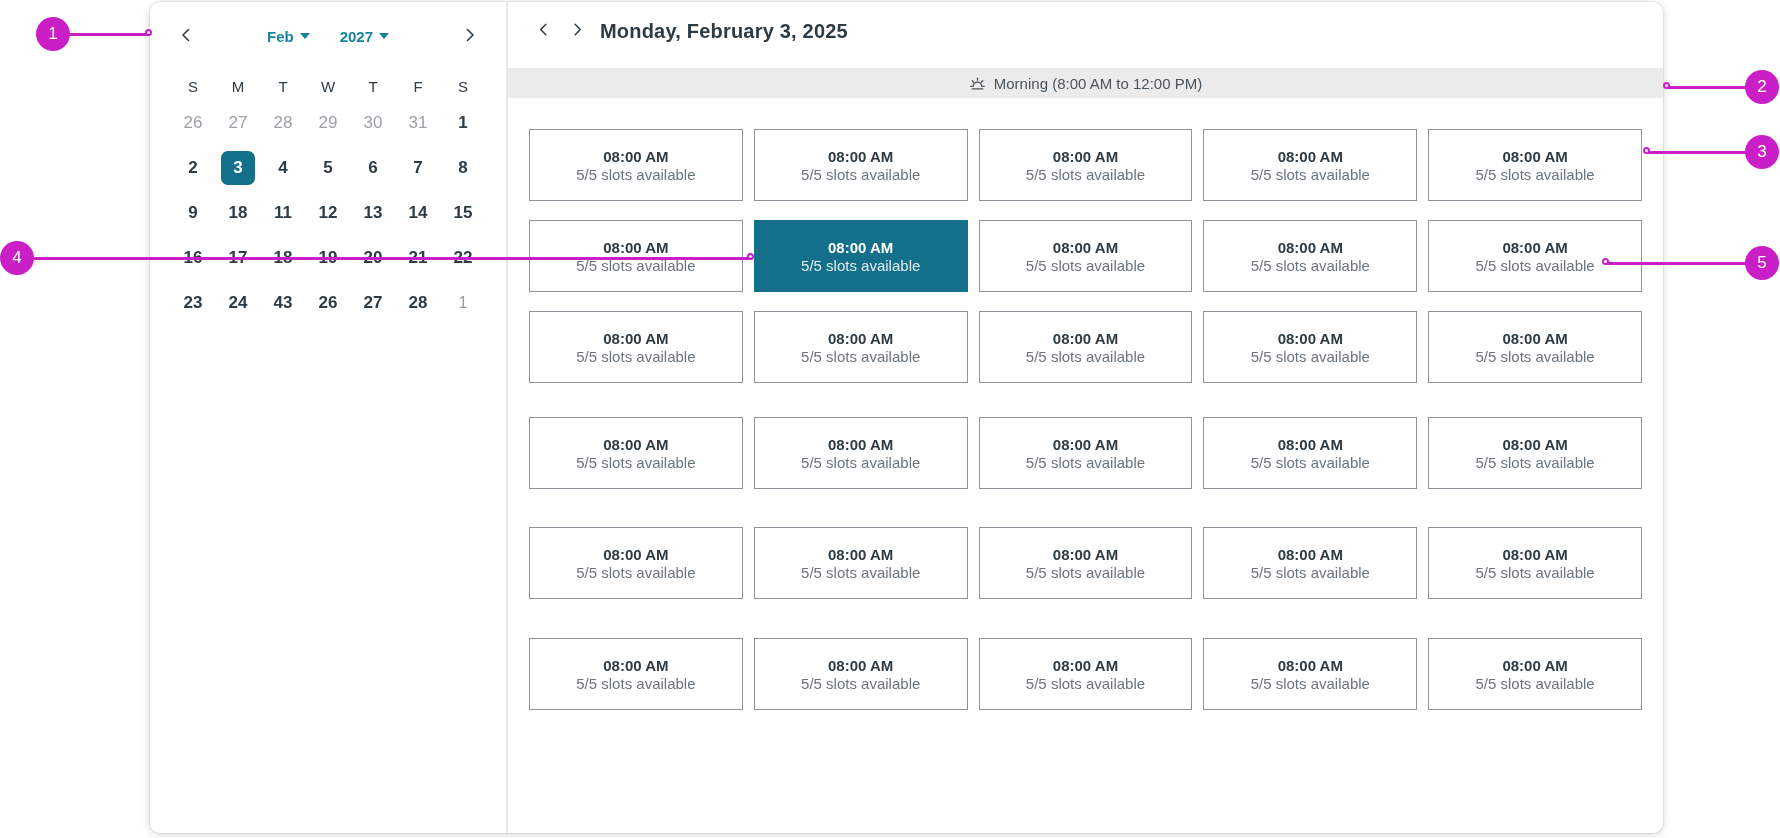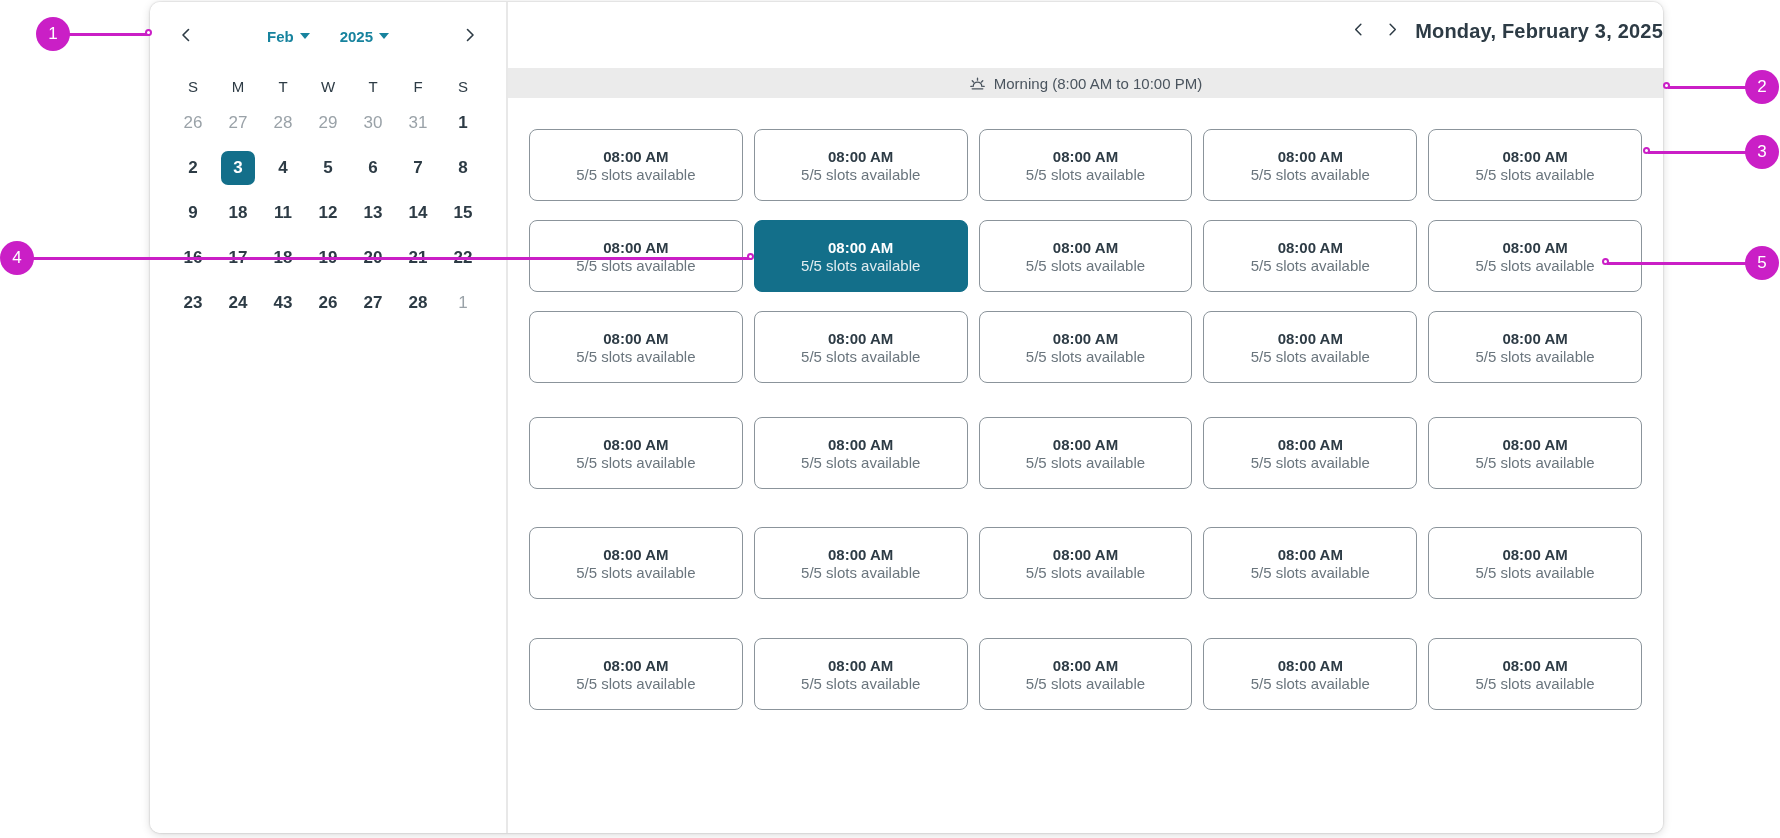--- a/index.html
+++ b/index.html
@@ -37,38 +37,38 @@
                  font-size:15px;color:var(--dark);}
   .days-grid{display:grid;grid-template-columns:repeat(7,45px);grid-auto-rows:45px;justify-content:center;}
   .day{width:34px;height:34px;margin:auto;border:none;background:transparent;border-radius:7px;
        font-family:inherit;font-size:17px;font-weight:700;color:var(--dark);cursor:pointer;
        display:flex;align-items:center;justify-content:center;}
   .day.muted{color:var(--muted);font-weight:400;}
   .day.selected{background:var(--teal);color:#fff;}
 
   
   .day-panel{flex:1;display:flex;flex-direction:column;background:#fff;}
-  .day-header{height:58px;display:flex;align-items:center;padding-left:6px;flex:0 0 auto;justify-content:flex-end;}
+  .day-header{height:58px;display:flex;align-items:center;padding-left:22px;flex:0 0 auto;}
   .day-header .nav-btn{width:26px;}
   .day-header .nav-btn + .nav-btn{margin-left:8px;}
   .day-title{font-size:20px;font-weight:700;color:var(--dark);margin-left:10px;letter-spacing:.2px;}
 
   .section-bar{height:30px;background:var(--bar-bg);display:flex;align-items:center;justify-content:center;
                gap:8px;color:var(--bar-text);font-size:15px;}
   .section-bar svg{display:block;}
   .bar-morning{margin-top:8px;}
   .bar-afternoon{margin-top:22px;}
   .bar-evening{margin-top:19px;}
 
   .slot-grid{display:grid;grid-template-columns:repeat(5,1fr);column-gap:11px;padding:0 21px;}
   .grid-morning{margin-top:31px;row-gap:19px;}
   .grid-afternoon{margin-top:34px;row-gap:38px;}
   .grid-evening{margin-top:39px;}
 
-  .slot{height:72px;border:1px solid var(--slot-border);border-radius:8px;background:#fff;cursor:pointer;
+  .slot{height:72px;border:1px solid var(--slot-border);border-radius:0;background:#fff;cursor:pointer;
         display:flex;flex-direction:column;align-items:center;justify-content:center;gap:3px;
         font-family:inherit;}
   .slot .t{font-size:15px;font-weight:700;color:var(--dark);line-height:1;}
   .slot .a{font-size:15px;color:var(--sub);line-height:1;}
   .slot.selected{background:var(--teal);border-color:var(--teal);}
   .slot.selected .t{color:#fff;}
   .slot.selected .a{color:rgba(255,255,255,.88);}
 
   
   .ann-layer{position:absolute;inset:0;pointer-events:none;z-index:10;}
@@ -93,21 +93,21 @@
                 <path d="M10.5 2.5L5 8l5.5 5.5" fill="none" stroke="#2d3b45" stroke-width="1.6" stroke-linecap="round" stroke-linejoin="round"></path>
               </svg>
           </span>
         </button>
         <div class="cal-center">
           <button class="dd-btn">
             <span>Feb</span>
             <span class="caret"></span>
           </button>
           <button class="dd-btn">
-            <span>2025</span>
+            <span>2027</span>
             <span class="caret"></span>
           </button>
         </div>
         <button class="nav-btn">
           <span>
             <svg width="16" height="16" viewBox="0 0 16 16">
                 <path d="M5.5 2.5L11 8l-5.5 5.5" fill="none" stroke="#2d3b45" stroke-width="1.6" stroke-linecap="round" stroke-linejoin="round"></path>
               </svg>
           </span>
         </button>
@@ -181,21 +181,21 @@
       <div id="sections">
           <div class="section-bar bar-morning">
             <span>
               <svg width="17" height="17" viewBox="0 0 24 24">
                 <g fill="none" stroke="#4a545e" stroke-width="1.9" stroke-linecap="round">
                   <path d="M6 16a6 6 0 0 1 12 0"></path>
                   <path d="M12 4.5v2.8M4.6 8.1l2 2M19.4 8.1l-2 2M2.5 16h2.2M19.3 16h2.2M4.5 19.5h15"></path>
                 </g>
               </svg>
             </span>
-            <span>Morning (8:00 AM to 10:00 PM)</span>
+            <span>Morning (8:00 AM to 12:00 PM)</span>
           </div>
           <div class="slot-grid grid-morning">
             <button class="slot">
               <span class="t">08:00 AM</span>
               <span class="a">5/5 slots available</span>
             </button>
             <button class="slot">
               <span class="t">08:00 AM</span>
               <span class="a">5/5 slots available</span>
             </button>

